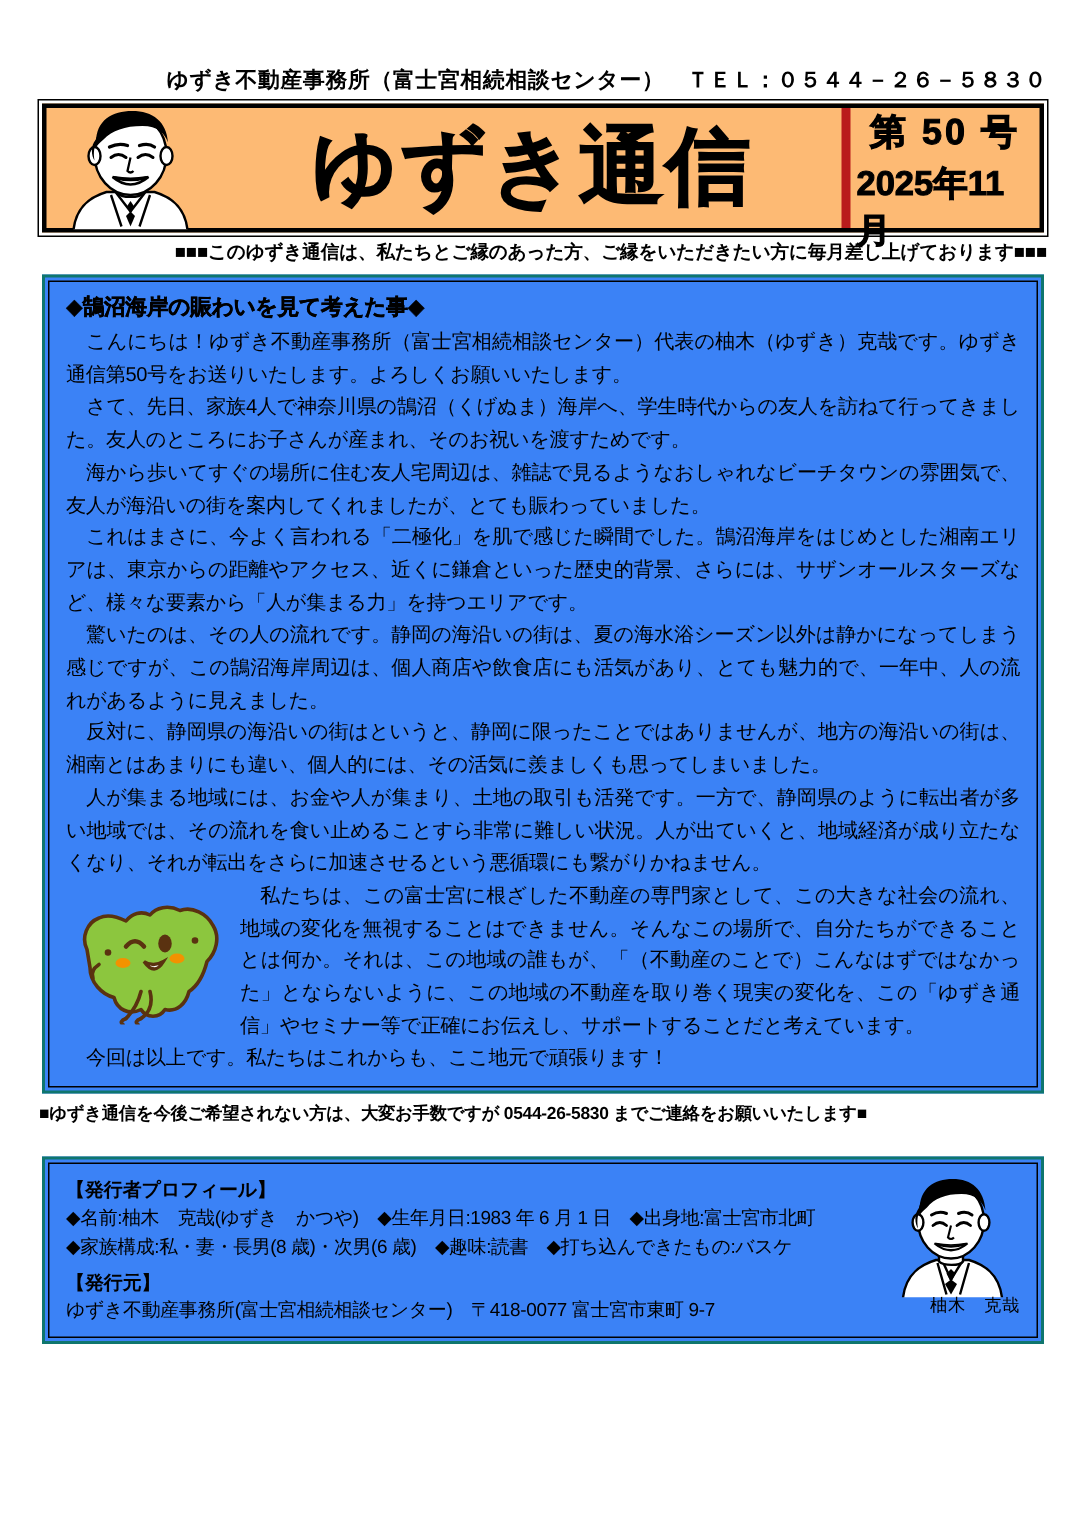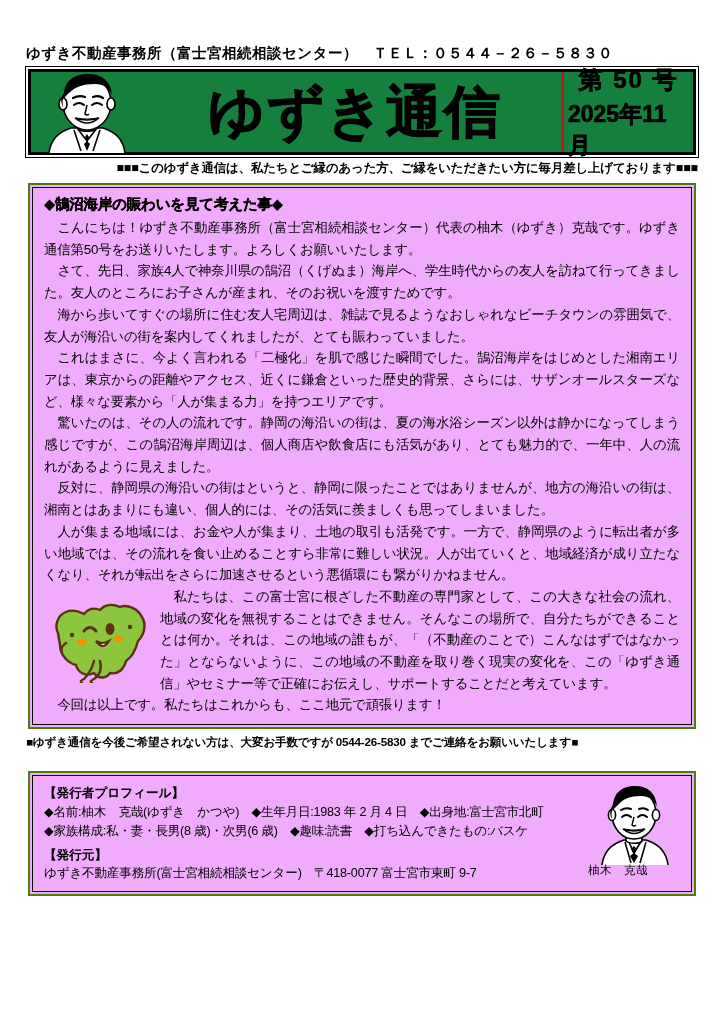--- a/index.html
+++ b/index.html
@@ -18,66 +18,66 @@
   .page {
     width: 724px;
     height: 1024px;
     box-sizing: border-box;
     padding: 0 26px;
     position: relative;
   }
 
   
   .top-contact {
-    text-align: left;
+    text-align: right;
     font-size: 14.5px;
     font-weight: bold;
     letter-spacing: 0.5px;
     padding-top: 44px;
     padding-bottom: 6px;
     white-space: nowrap;
   }
 
   
   .masthead {
     border: 3px solid #000;
     outline: 1px solid #000;
     outline-offset: 2px;
     height: 86px;
     display: flex;
     align-items: center;
     box-sizing: border-box;
     margin: 0 2px;
-    background: #15803d;
+    background: #fdba74;
   }
   .mast-face {
     width: 112px;
     flex: 0 0 112px;
     height: 82px;
     position: relative;
   }
   .mast-title {
     flex: 1 1 auto;
     text-align: center;
     font-size: 56px;
     font-weight: bold;
     line-height: 1;
     letter-spacing: 2px;
     font-family: "DejaVu Sans", "Liberation Sans", sans-serif;
     -webkit-text-stroke: 1.1px #000;
     padding-left: 6px;
   }
   .mast-issue {
     flex: 0 0 132px;
-    border-left: 3px solid #b91c1c;
+    border-left: 6px solid #b91c1c;
     height: 100%;
     box-sizing: border-box;
     display: flex;
     flex-direction: column;
-    justify-content: center;
+    justify-content: space-between;
     align-items: center;
     padding: 0 4px;
   }
   .mast-issue .no {
     font-size: 24px;
     font-weight: bold;
     letter-spacing: 2px;
     -webkit-text-stroke: 0.7px #000;
   }
   .mast-issue .date {
@@ -92,23 +92,23 @@
     text-align: right;
     font-size: 12.4px;
     font-weight: bold;
     padding: 5px 0 6px 0;
     white-space: nowrap;
     letter-spacing: -0.1px;
   }
 
   
   .dbox {
-    border: 2px solid #4d7c0f;
+    border: 2px solid #0f766e;
     padding: 2px;
-    background: #f0abfc;
+    background: #3b82f6;
     box-sizing: border-box;
   }
   .dbox-inner {
     border: 1px solid #000;
     box-sizing: border-box;
     height: 100%;
     padding: 7px 11px 8px 11px;
   }
 
   
@@ -163,21 +163,21 @@
   }
   .prof-head { font-size: 12.6px; font-weight: bold; line-height: 1.5; }
   .pub-block { margin-top: 5px; }
   .pub-line1 { font-size: 12.6px; letter-spacing: -0.2px; }
   .footer-portrait {
     position: absolute;
     right: 14px;
     top: 8px;
     width: 92px;
     height: 98px;
-    text-align: left;
+    text-align: right;
   }
   .portrait-name {
     font-size: 11.5px;
     letter-spacing: 0.5px;
     margin-top: -2px;
   }
   svg { display: block; }
 </style>
 </head>
 <body>
@@ -282,21 +282,21 @@
       <div style="clear:both"></div>
     </div>
   </div>
 
 
   <div class="optout">■ゆずき通信を今後ご希望されない方は、大変お手数ですが 0544-26-5830 までご連絡をお願いいたします■</div>
 
   <div class="dbox footer">
     <div class="dbox-inner">
       <div class="prof-head">【発行者プロフィール】</div>
-      <div class="prof-line">◆名前:柚木　克哉(ゆずき　かつや)　◆生年月日:1983 年 2 月 4 日　◆出身地:富士宮市北町</div>
+      <div class="prof-line">◆名前:柚木　克哉(ゆずき　かつや)　◆生年月日:1983 年 6 月 1 日　◆出身地:富士宮市北町</div>
       <div class="prof-line">◆家族構成:私・妻・長男(8 歳)・次男(6 歳)　◆趣味:読書　◆打ち込んできたもの:バスケ</div>
 
       <div class="pub-block">
         <div class="prof-head">【発行元】</div>
         <div class="pub-line1">ゆずき不動産事務所(富士宮相続相談センター)　〒418-0077 富士宮市東町 9-7</div>
 
       </div>
     </div>
 
     <div class="footer-portrait">

